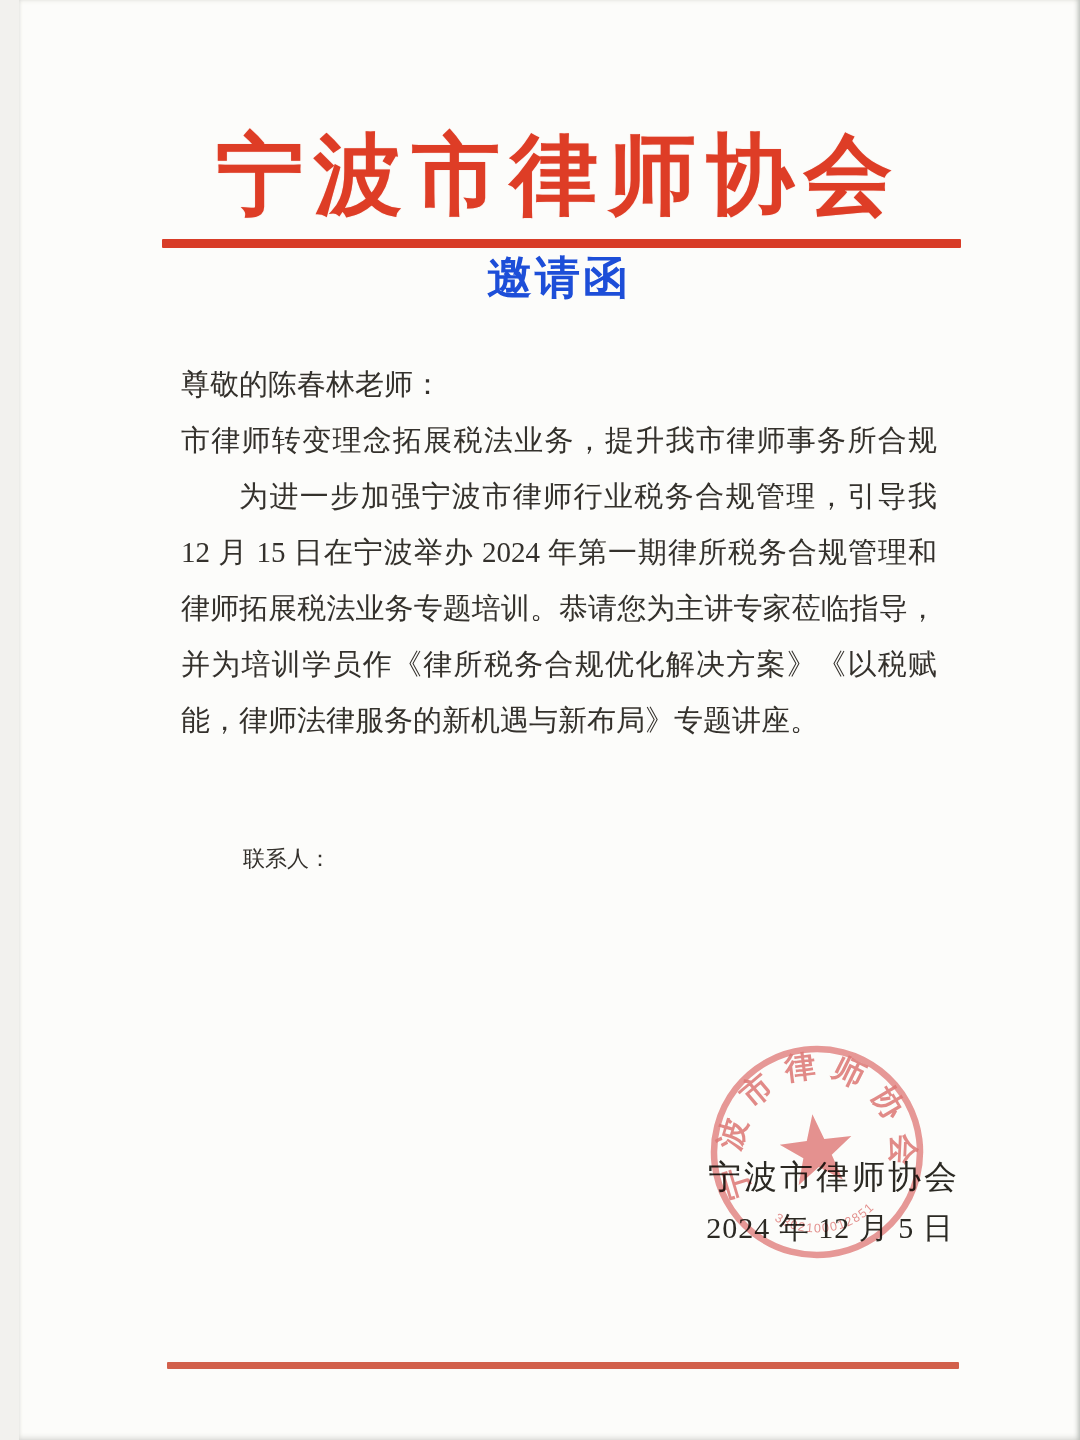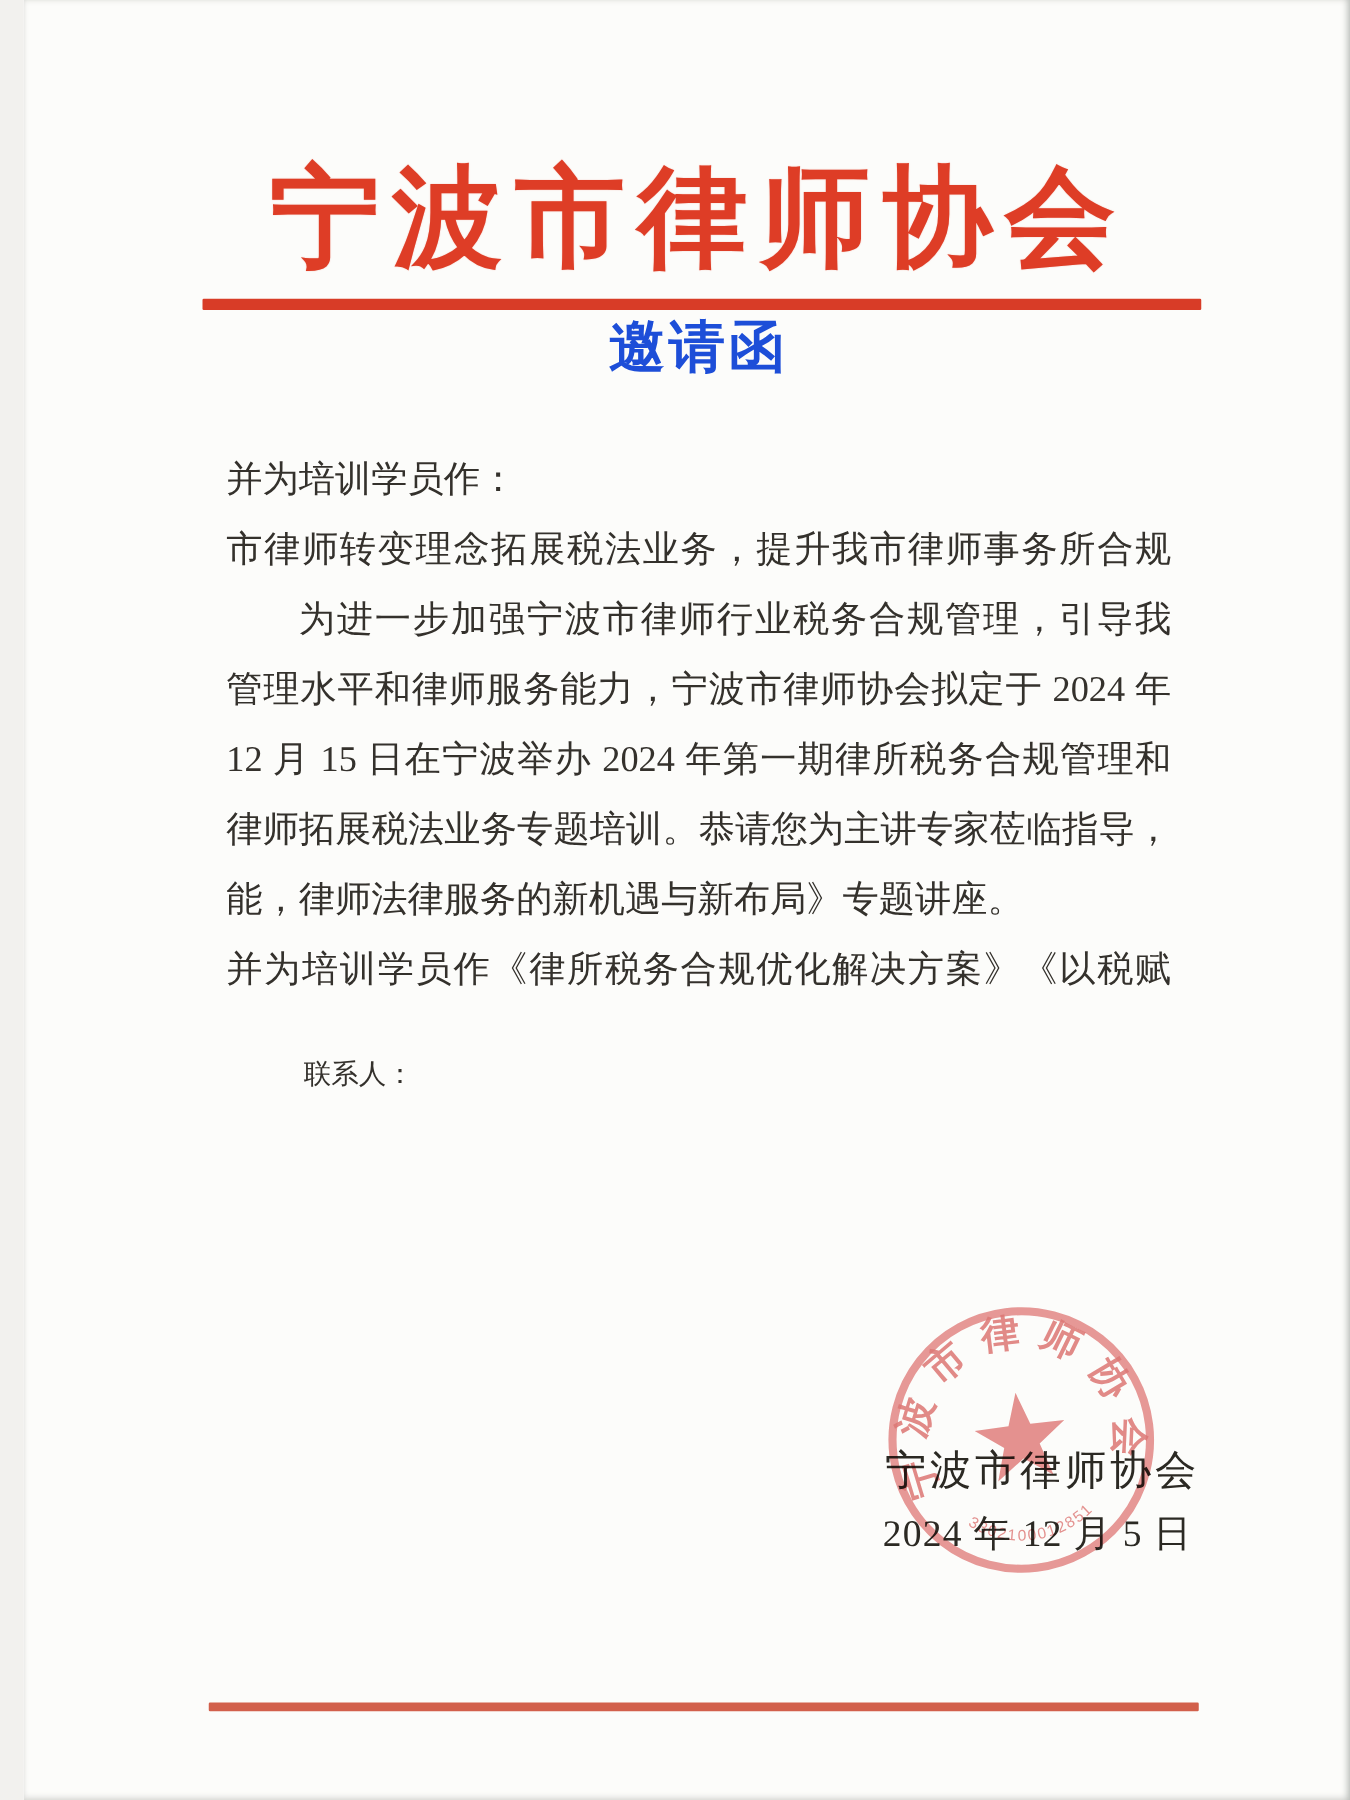--- a/index.html
+++ b/index.html
@@ -75,28 +75,27 @@
 
 <div class="page">
 
   <div class="org-title">宁波市律师协会</div>
 
   <div class="header-rule"></div>
 
   <div class="doc-title">邀请函</div>
 
   <div class="letter-body">
-    <div class="salutation">并为培训学员作：</div>
+    <div class="salutation">尊敬的陈春林老师：</div>
     <div class="bodyline">市律师转变理念拓展税法业务，提升我市律师事务所合规</div>
     <div class="bodyline indent">为进一步加强宁波市律师行业税务合规管理，引导我</div>
-    <div class="bodyline">管理水平和律师服务能力，宁波市律师协会拟定于 2024 年</div>
     <div class="bodyline">12 月 15 日在宁波举办 2024 年第一期律所税务合规管理和</div>
     <div class="bodyline">律师拓展税法业务专题培训。恭请您为主讲专家莅临指导，</div>
+    <div class="bodyline">并为培训学员作《律所税务合规优化解决方案》《以税赋</div>
     <div class="bodyline last">能，律师法律服务的新机遇与新布局》专题讲座。</div>
-    <div class="bodyline">并为培训学员作《律所税务合规优化解决方案》《以税赋</div>
   </div>
 
   <div class="contact">联系人：</div>
 
   <div class="closing-sign">宁波市律师协会</div>
 
   <div class="closing-date">2024 年 12 月 5 日</div>
 
   <div class="seal-wrap">
     <svg viewBox="-115 -115 230 230" width="230" height="230">

